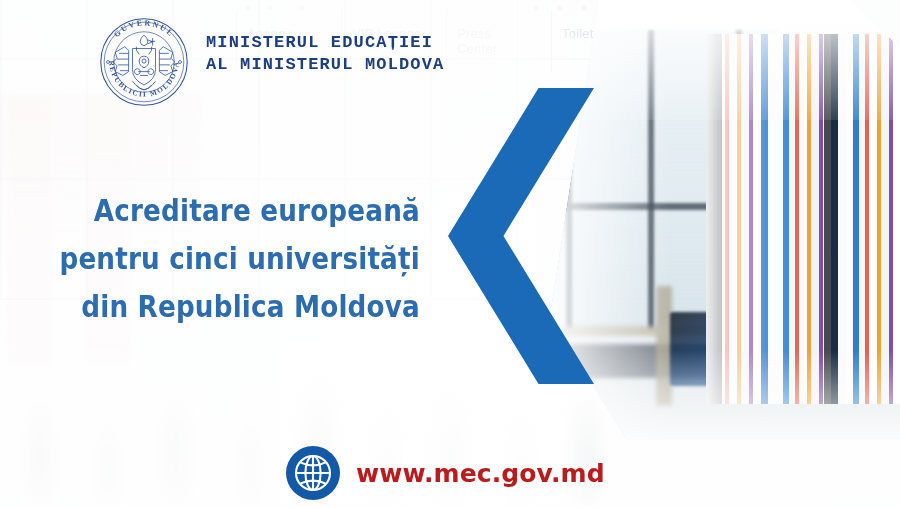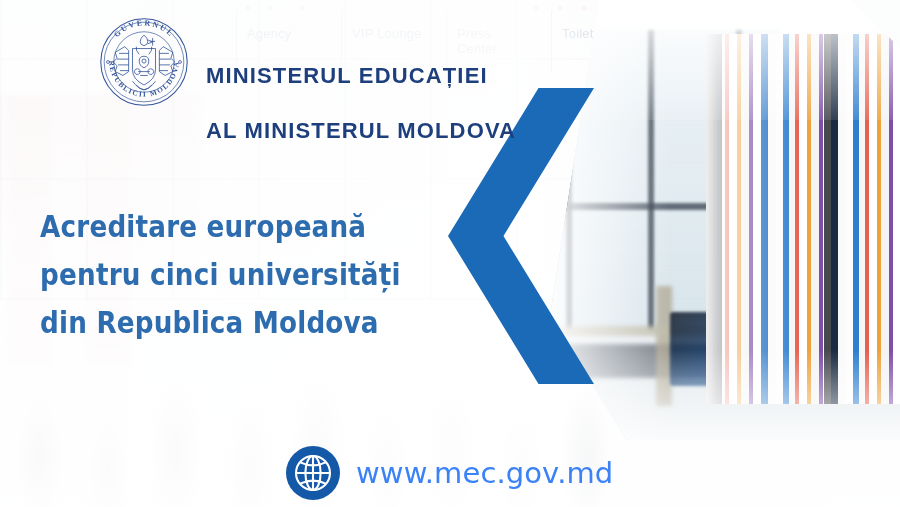--- a/index.html
+++ b/index.html
@@ -220,36 +220,35 @@
     gap: 14px;
   }
   .seal {
     width: 96px; height: 96px;
     flex: 0 0 96px;
   }
   .ministry-lines {
     padding-top: 18px;
   }
   .ministry-line {
-    font-family: Liberation Sans, sans-serif;
-    font-size: 22px;
+    font-family: Liberation Mono, monospace;
+    font-size: 17px;
     line-height: 22px;
     font-weight: 700;
     letter-spacing: 1.15px;
     color: #1e3f7d;
     white-space: nowrap;
-    margin-top: 33px;
   }
 
   
   .headline {
     position: absolute;
-    left: 28px; top: 202px;
+    left: 28px; top: 186px;
     width: 404px;
-    text-align: left;
+    text-align: right;
   }
   .headline-line {
     font-family: "DejaVu Sans Condensed", "Liberation Sans Narrow", "Liberation Sans", sans-serif;
     font-weight: 700;
     font-size: 31px;
     line-height: 48px;
     letter-spacing: 0.2px;
     color: #2d6cae;
     white-space: nowrap;
     transform: scaleX(0.94);
@@ -259,24 +258,24 @@
   .footer {
     position: absolute;
     left: 286px; top: 446px;
     display: flex;
     align-items: center;
     gap: 16px;
   }
   .globe-icon { width: 54px; height: 54px; flex: 0 0 54px; display: block; }
   .url-text {
     font-family: "DejaVu Sans", sans-serif;
-    font-weight: 400;
-    font-size: 29px;
+    font-weight: 700;
+    font-size: 25px;
     letter-spacing: .1px;
-    color: #3b82f6;
+    color: #b91c1c;
     white-space: nowrap;
   }
 </style>
 </head>
 <body>
 
 <div id="banner" style="--accent: #1a6ab8;">
 
   <div class="bg-base"></div>
   <div class="bg-architecture"></div>

